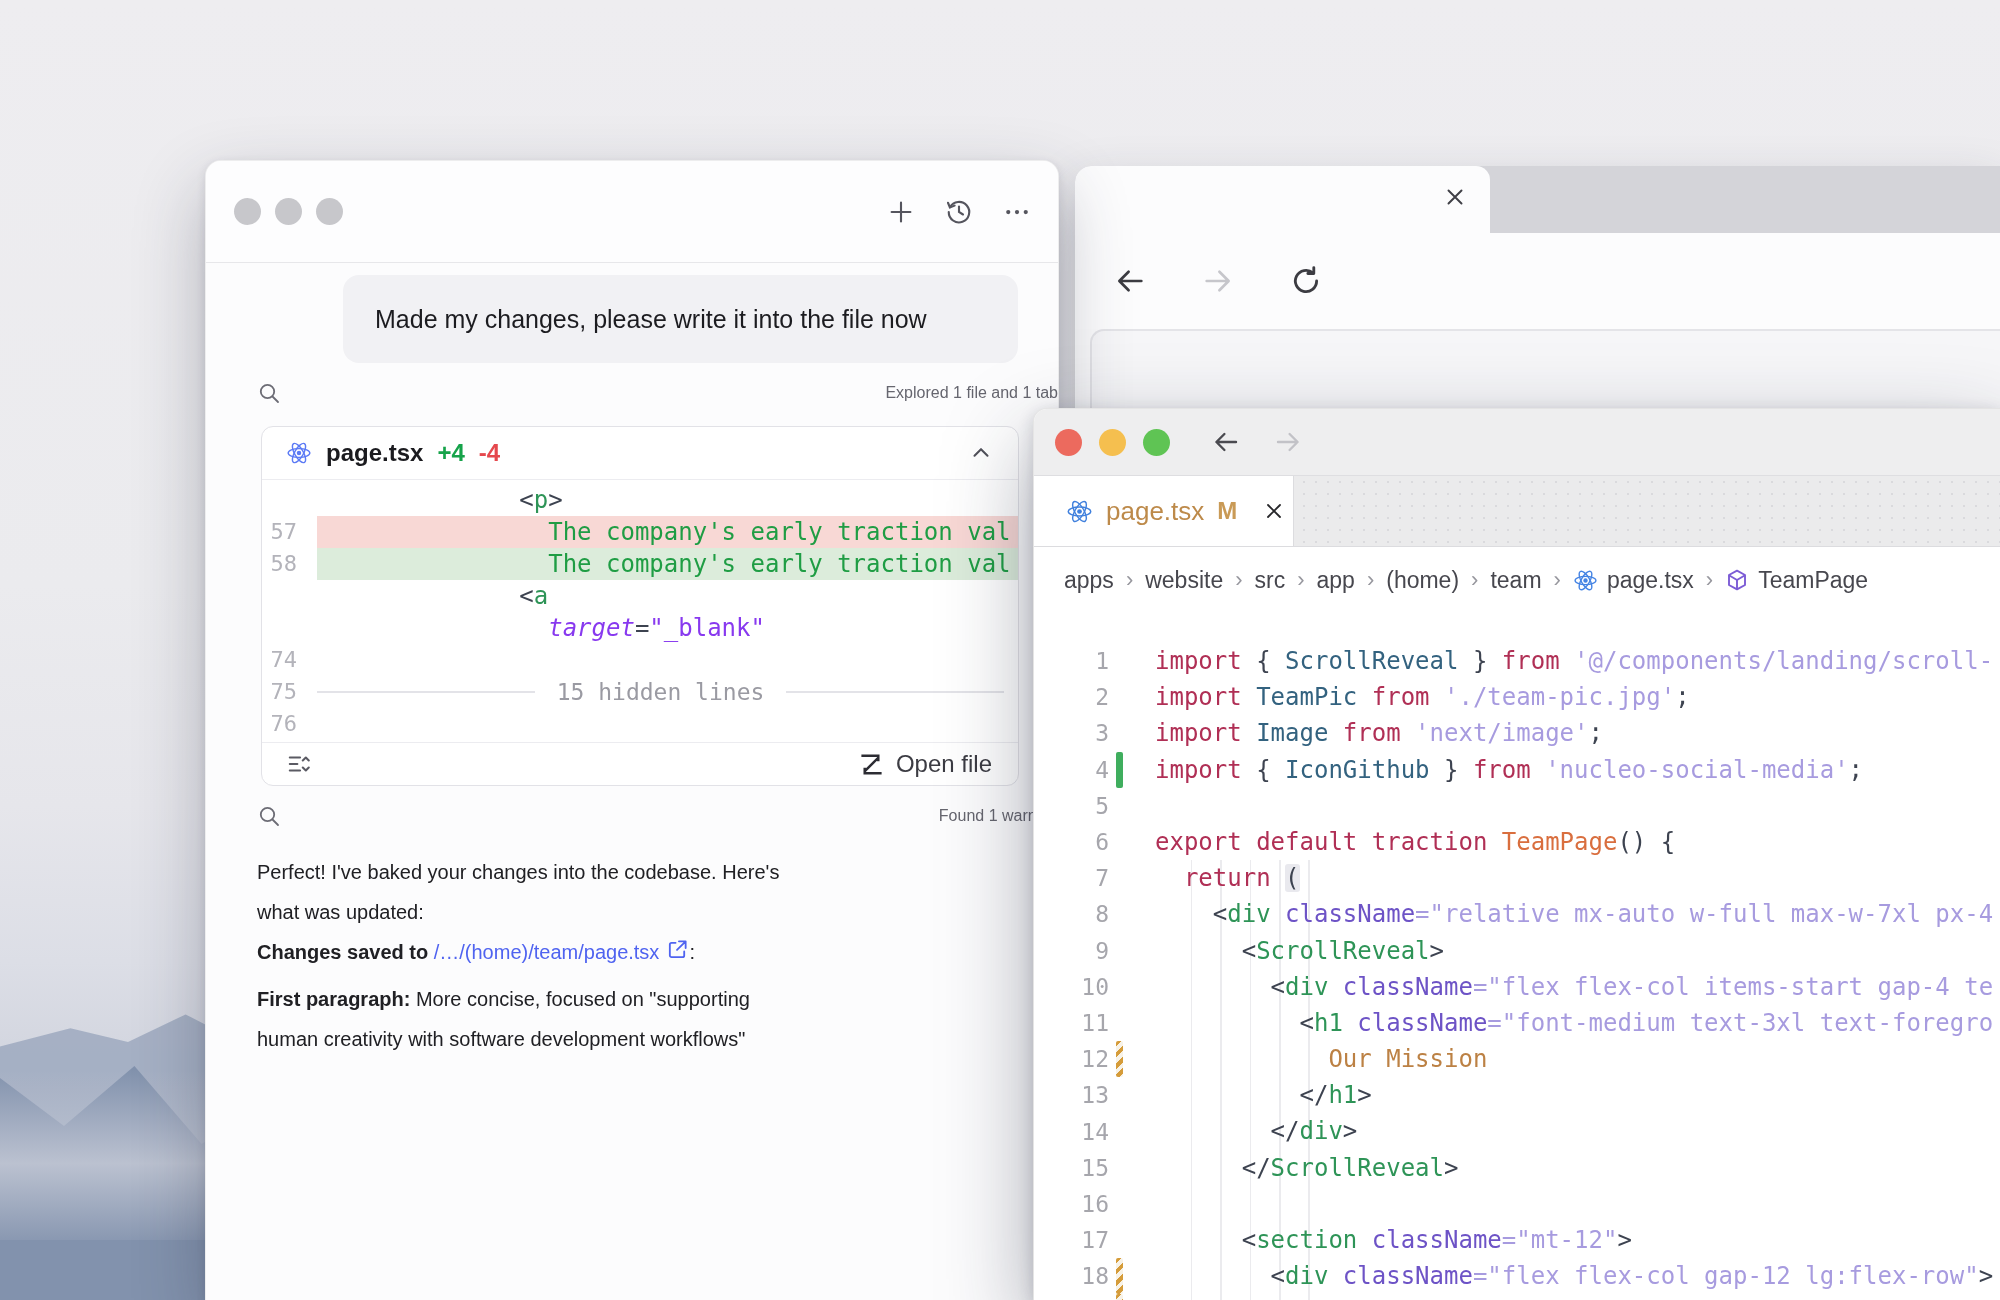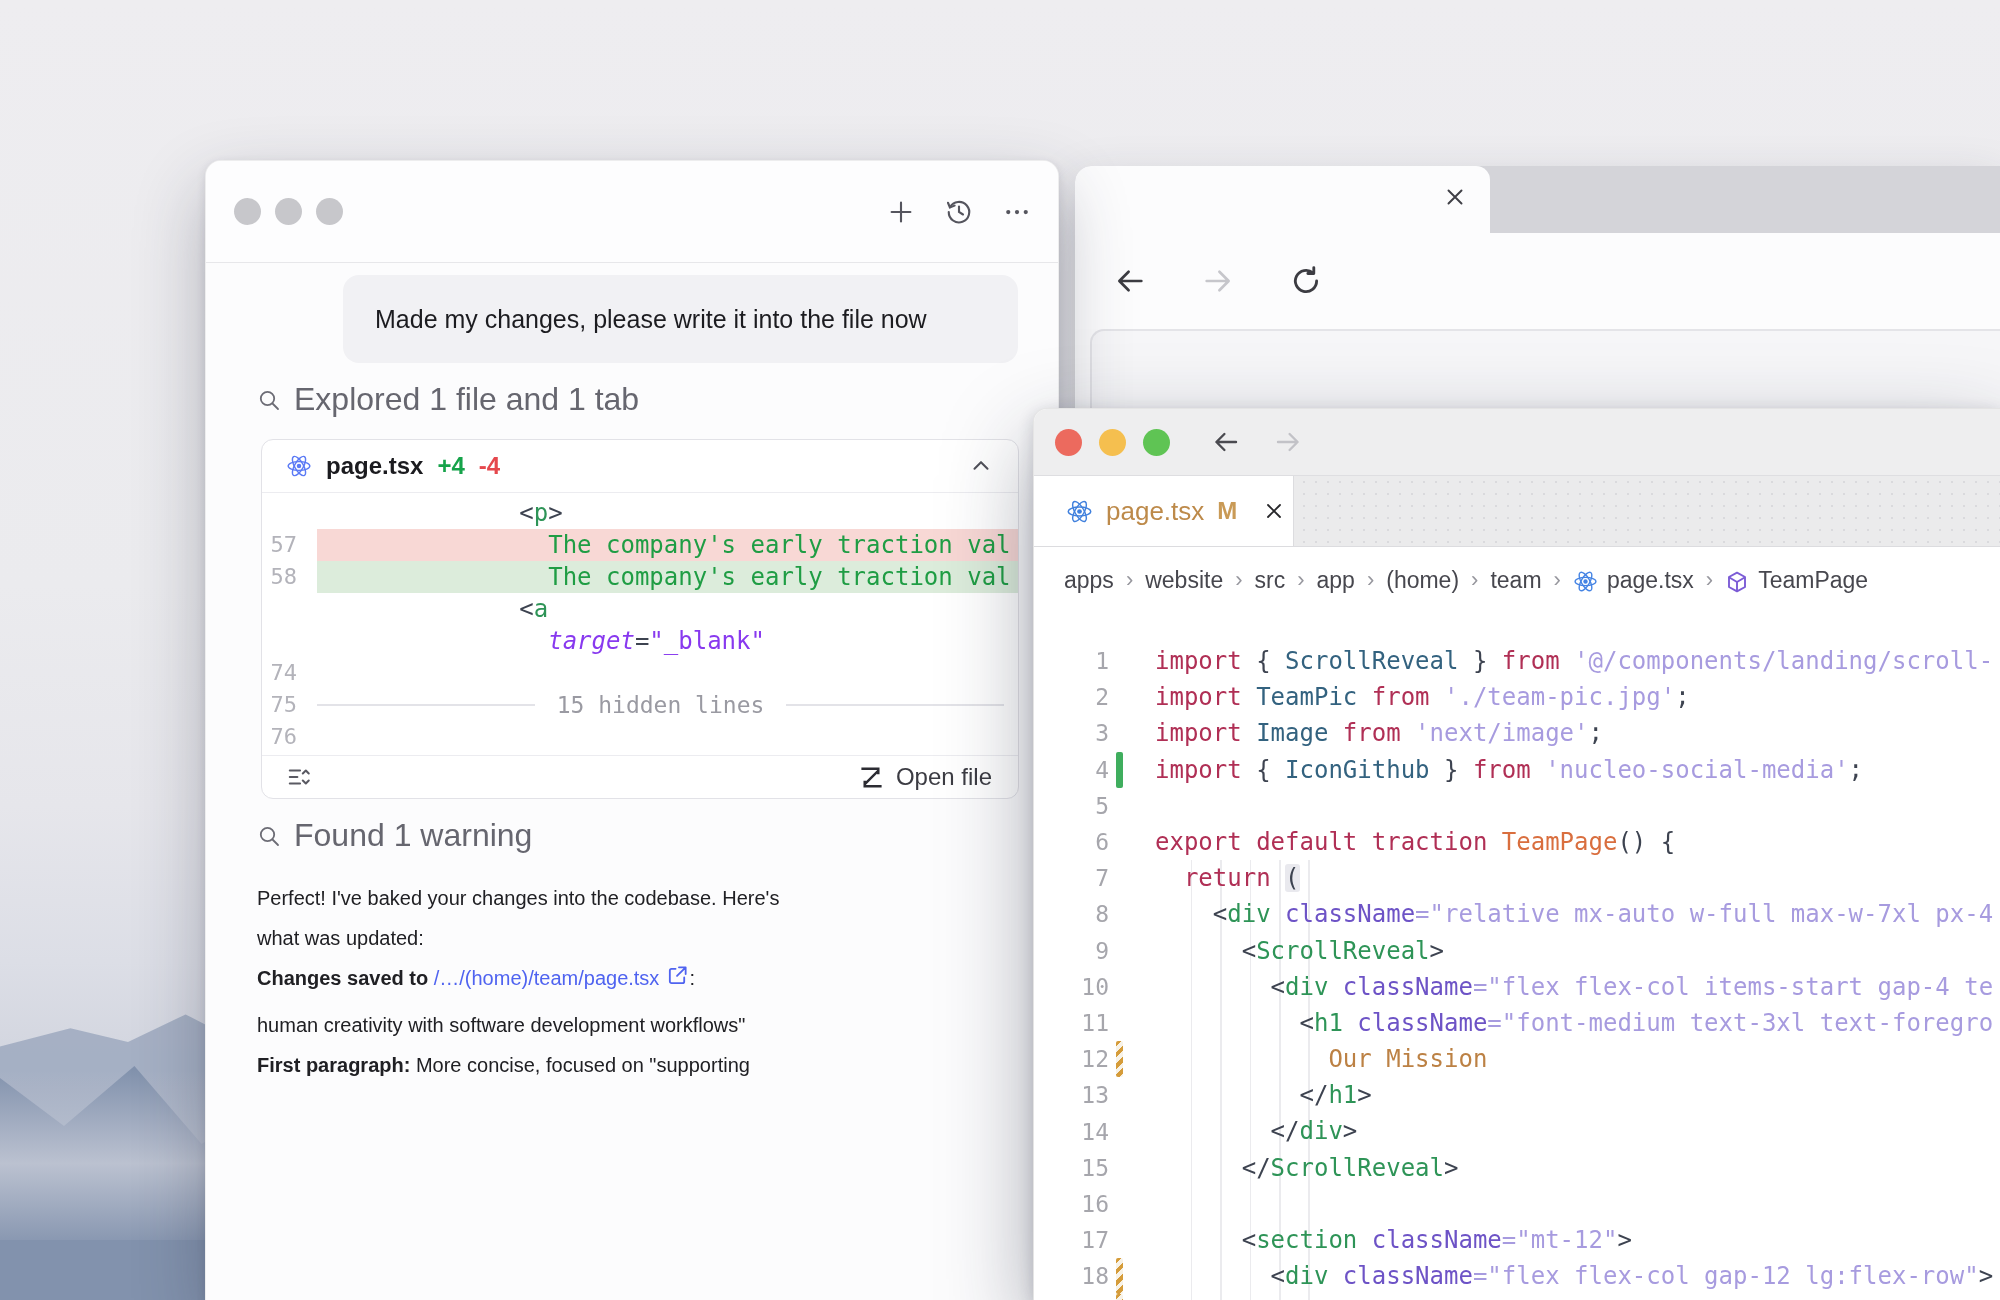--- a/index.html
+++ b/index.html
@@ -40,21 +40,21 @@
   .lights{display:flex;gap:14px;}
   .light{width:27px;height:27px;border-radius:50%;}
   .light.inactive{background:#c7c7cb;}
   .l-red{background:var(--t-red);} .l-yellow{background:var(--t-yellow);} .l-green{background:var(--t-green);}
   .a-actions{margin-left:auto;display:flex;align-items:center;gap:20px;}
   .iconbtn{background:none;border:none;padding:4px;cursor:pointer;display:flex;align-items:center;}
 
   .a-body{height:calc(100% - 102px);overflow:hidden;}
   .bubble{margin:12px 40px 0 137px;height:88px;border-radius:16px;background:#f1f1f4;
     display:flex;align-items:center;padding:0 32px;font-size:25px;color:#1c1c20;white-space:nowrap;box-sizing:border-box;}
-  .status{margin:18px 0 0 51px;display:flex;align-items:center;gap:13px;color:#66666f;font-size:32px;}
+  .status{margin:18px 0 0 51px;display:flex;align-items:center;gap:19px;color:#66666f;font-size:16px;justify-content:space-between;}
 
   .card{margin:21px 39px 0 55px;border:1px solid #e2e2e7;border-radius:12px;background:#fff;overflow:hidden;}
   .card-header{height:52px;display:flex;align-items:center;gap:14px;padding:0 20px 0 24px;border-bottom:1px solid #ececf0;}
   .card-file{font-size:24px;font-weight:700;color:#1b1b1f;}
   .card-add{font-size:24px;font-weight:600;color:var(--green-add);}
   .card-del{font-size:24px;font-weight:600;color:var(--red-del);}
   .card-header .iconbtn{margin-left:auto;}
   .diff-body{padding:4px 0 2px 0;}
   .diff-row{display:flex;height:32px;align-items:stretch;}
   .diff-num{width:55px;flex:none;text-align:right;padding-right:20px;box-sizing:border-box;
@@ -87,21 +87,21 @@
   .e-nav{display:flex;align-items:center;gap:22px;margin-left:36px;}
   .e-tabbar{height:70px;background:#ebebec;border-bottom:1px solid #dcdcdf;
     background-image:radial-gradient(circle,#dadadd 1.3px,transparent 1.4px);background-size:12px 12px;}
   .e-tab{width:260px;height:100%;background:#fff;border-right:1px solid #dcdcdf;display:flex;align-items:center;
     gap:13px;padding-left:32px;box-sizing:border-box;}
   .e-tab .fname{font-size:26px;color:var(--amber);}
   .e-tab .badge{font-size:24px;font-weight:600;color:#c99a56;}
   .e-tab .x{margin-left:12px;}
   .e-breadcrumb{height:66px;background:#fff;display:flex;align-items:center;gap:12px;padding-left:30px;
     font-size:23px;color:#47474e;white-space:nowrap;overflow:hidden;}
-  .crumb{display:inline-flex;align-items:flex-end;gap:9px;cursor:pointer;}
+  .crumb{display:inline-flex;align-items:center;gap:9px;cursor:pointer;}
   .crumb-sep{color:#97979e;font-size:22px;}
   .e-code{position:relative;height:calc(100% - 204px);overflow:hidden;background:#fff;}
   .indent-guides{position:absolute;left:129px;top:247px;bottom:0;width:150px;
     background:repeating-linear-gradient(to right,transparent 0 27.9px,#ebebee 27.9px 29.4px);}
   .code-lines{position:relative;padding-top:30px;}
   .code-row{display:flex;height:36.2px;align-items:center;}
   .lnum{width:75px;flex:none;text-align:right;color:#a6a6ac;font:23px "DejaVu Sans Mono",monospace;}
   .gmark{width:7px;height:36.2px;margin-left:7px;flex:none;border-radius:2px;}
   .marker-added{background:#3fae5e;}
   .marker-modified{background:repeating-linear-gradient(135deg,#d59c3a 0 4px,#f7f2e7 4px 8px);}
@@ -302,24 +302,24 @@
       <div class="answer">
         <div class="ans-line">Perfect! I've baked your changes into the codebase. Here's</div>
         <div class="ans-line">what was updated:</div>
         <div class="ans-line">
           <span class="b">Changes saved to </span><span class="link">/…/(home)/team/page.tsx</span><svg class="ext" width="23" height="23" viewBox="0 0 24 24">
               <path d="M10 5H5.8A1.8 1.8 0 0 0 4 6.8v11.4A1.8 1.8 0 0 0 5.8 20h11.4a1.8 1.8 0 0 0 1.8-1.8V14" fill="none" stroke="var(--accent-blue)" stroke-width="1.9" stroke-linecap="round"></path>
               <path d="M13.5 3.5H20.5V10.5M20 4 11.5 12.5" fill="none" stroke="var(--accent-blue)" stroke-width="1.9" stroke-linecap="round" stroke-linejoin="round"></path>
             </svg><span>:</span>
         </div>
         <div class="blk2">
-          <div class="ans-line">human creativity with software development workflows"</div>
           <div class="ans-line">
             <span class="b">First paragraph:</span><span> More concise, focused on "supporting</span>
           </div>
+          <div class="ans-line">human creativity with software development workflows"</div>
         </div>
       </div>
 
     </div>
   </section>
 
   <section class="window editor">
     <header class="e-titlebar">
       <div class="lights">
         <span class="light l-red"></span>

